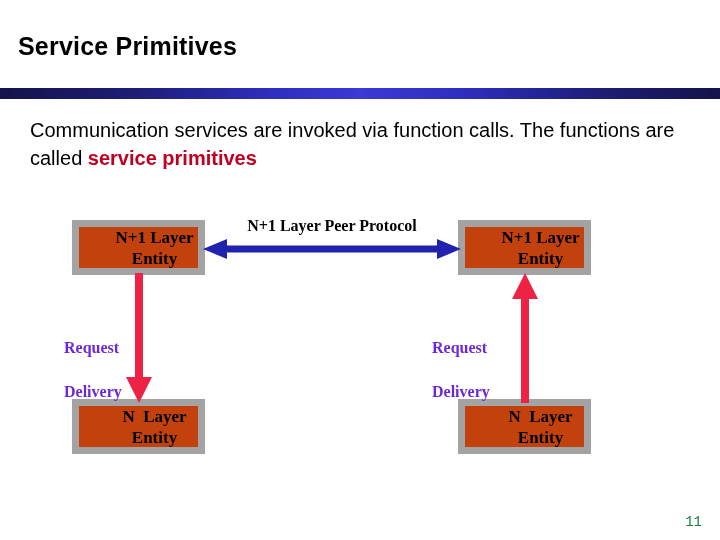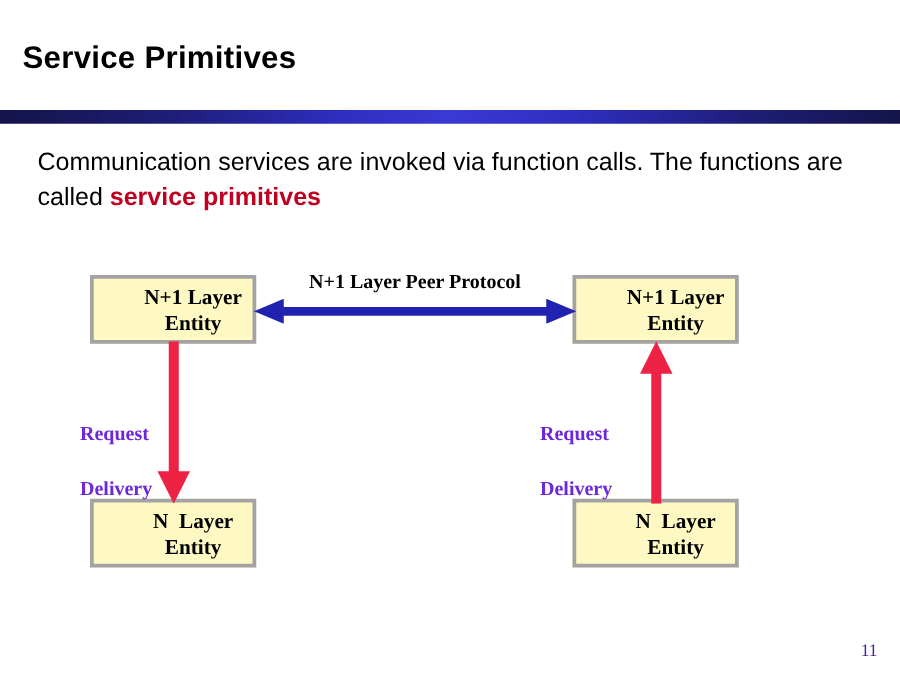--- a/index.html
+++ b/index.html
@@ -72,22 +72,22 @@
     position: absolute;
     left: 0;
     top: 195px;
     width: 720px;
     height: 290px;
   }
 
   .ent-box {
     position: absolute;
     box-sizing: border-box;
-    background: #fef9c3;
-    border: 3px solid #a3a3a3;
+    background: #c2410c;
+    border: 7px solid #a3a3a3;
     display: flex;
     flex-direction: column;
     align-items: center;
     justify-content: center;
     font-family: "Liberation Serif", serif;
     font-weight: bold;
     font-size: 17px;
     color: #000000;
     line-height: 21px;
     text-align: center;
@@ -143,22 +143,22 @@
   }
   #label-request  { left: 64px;  top: 120px; }
   #label-indicate { left: 432px; top: 120px; }
 
   
   #page-number {
     position: absolute;
     right: 18px;
     bottom: 10px;
     font-size: 14px;
-    color: #4c1d95;
-    font-family: Liberation Serif, serif;
+    color: #15803d;
+    font-family: Liberation Mono, monospace;
   }
 </style>
 </head>
 <body>
 
 <div id="slide">
 
   <div id="slide-title">Service Primitives</div>
 
   <div id="title-rule"></div>

